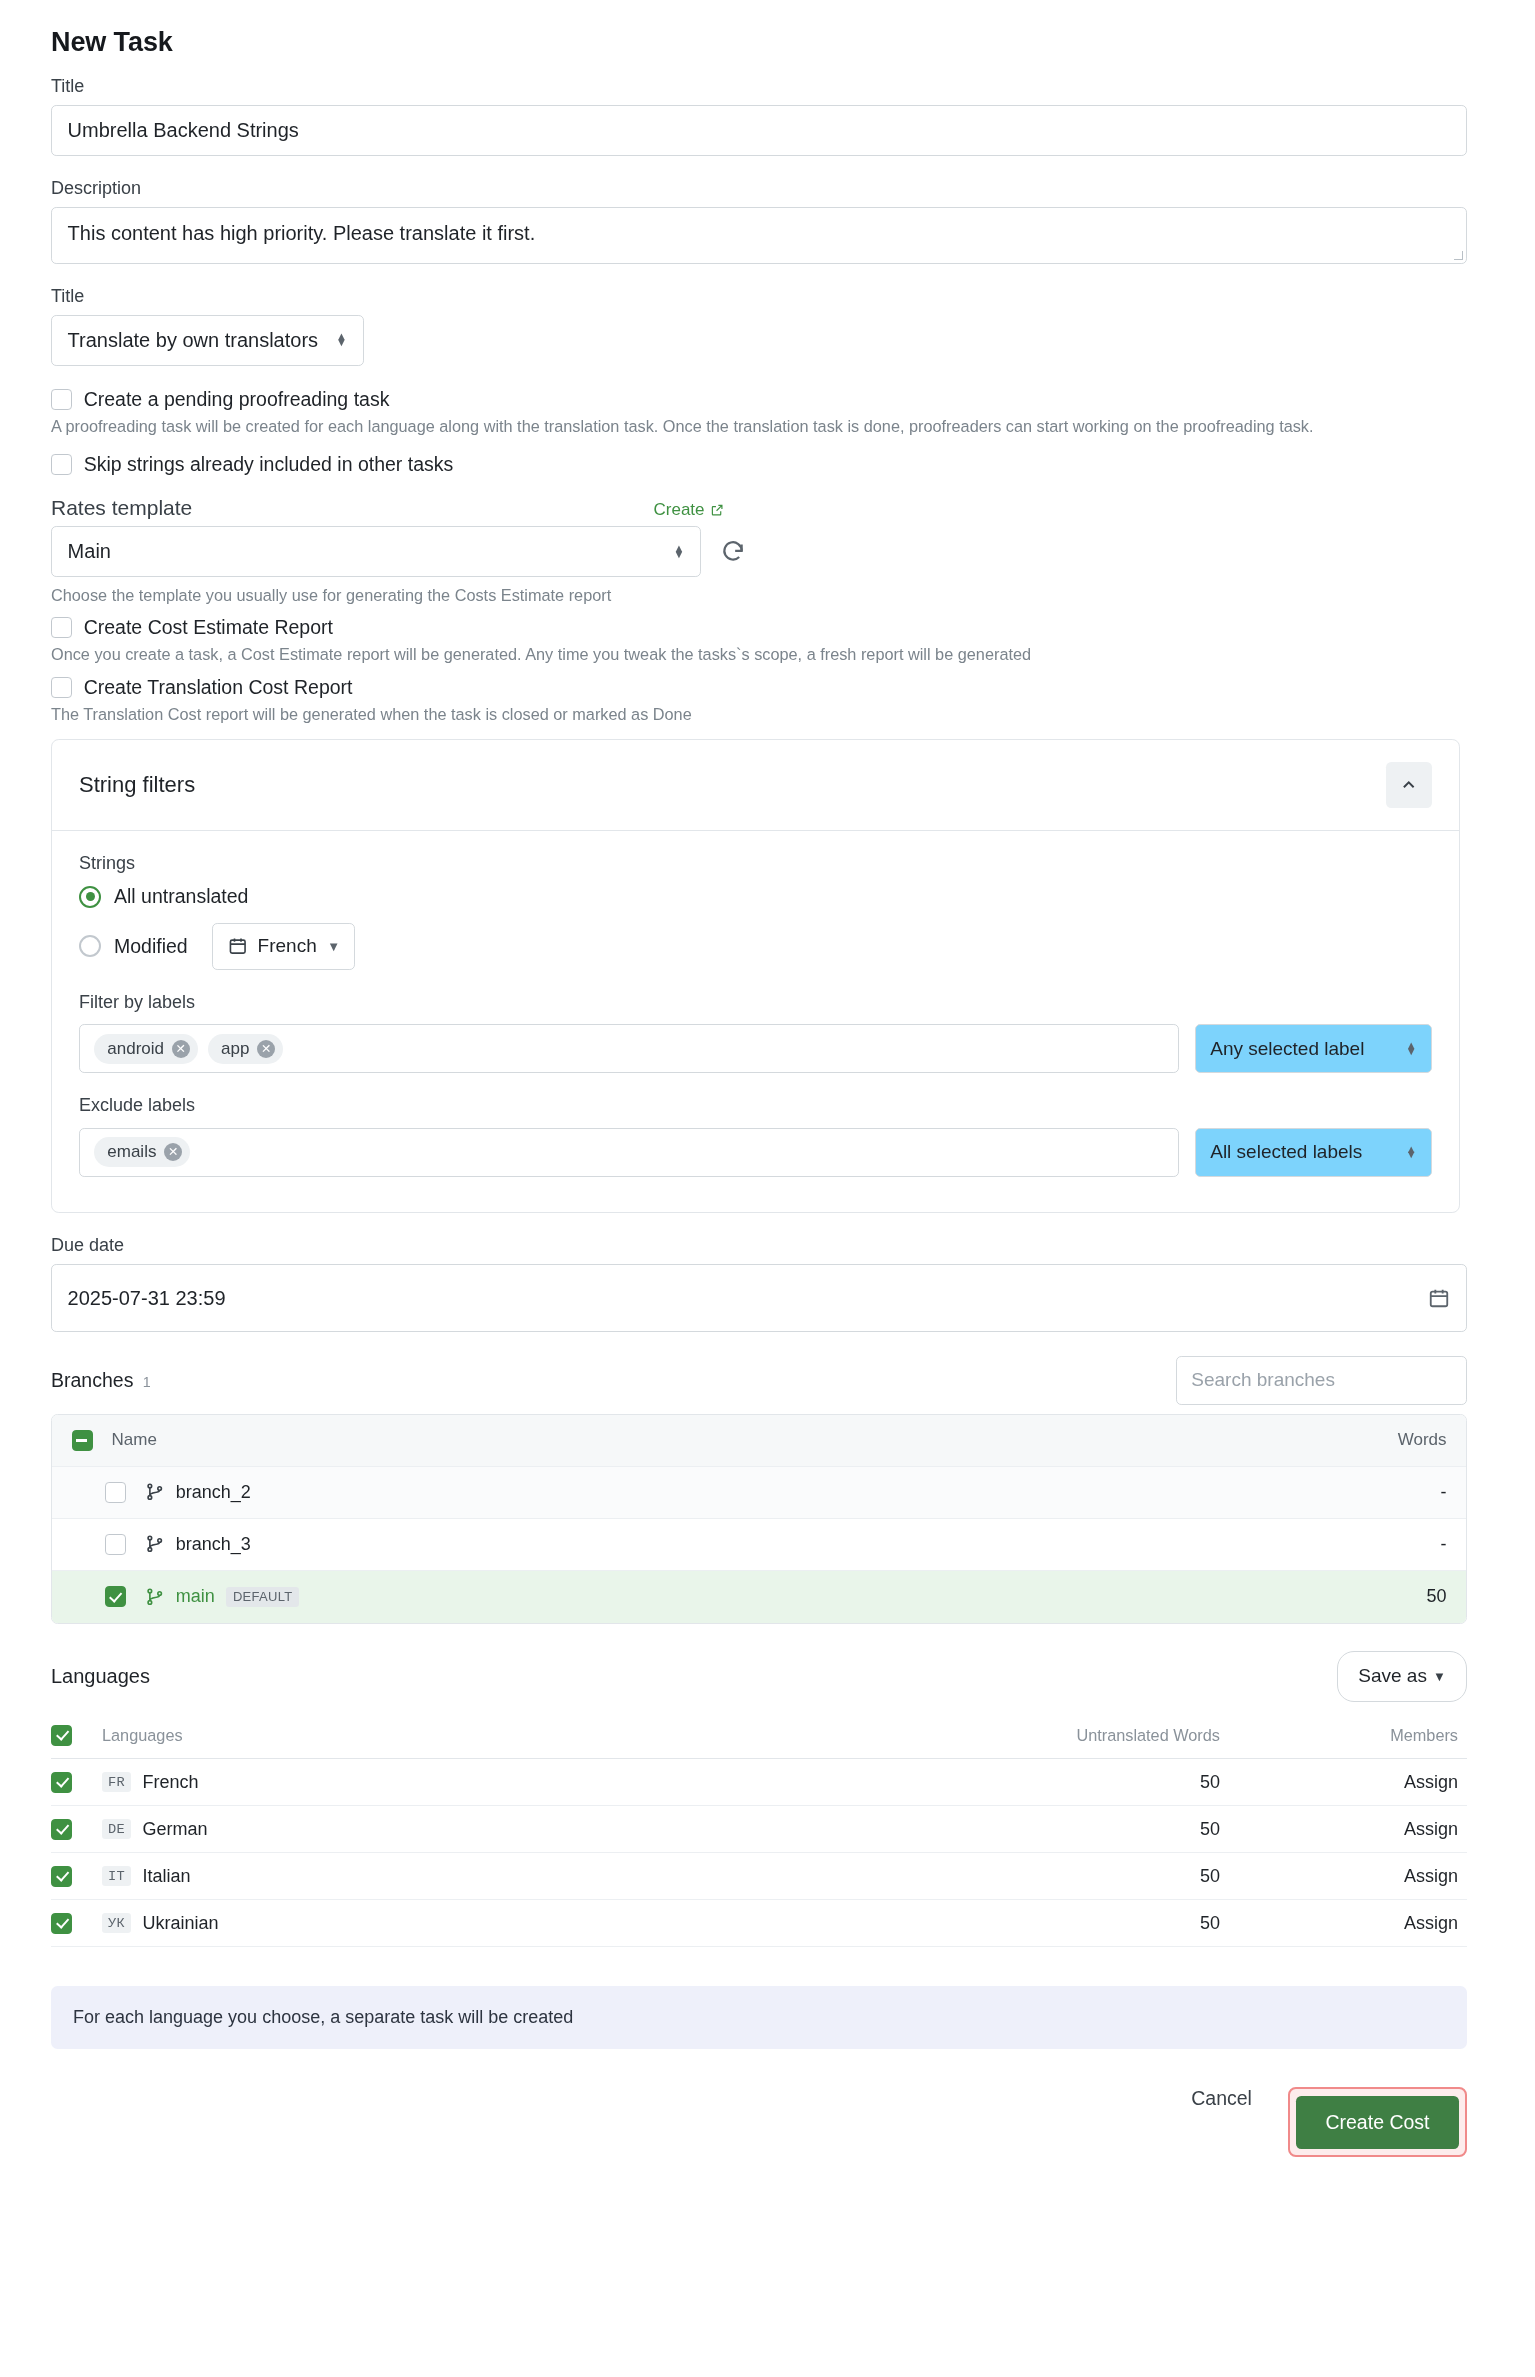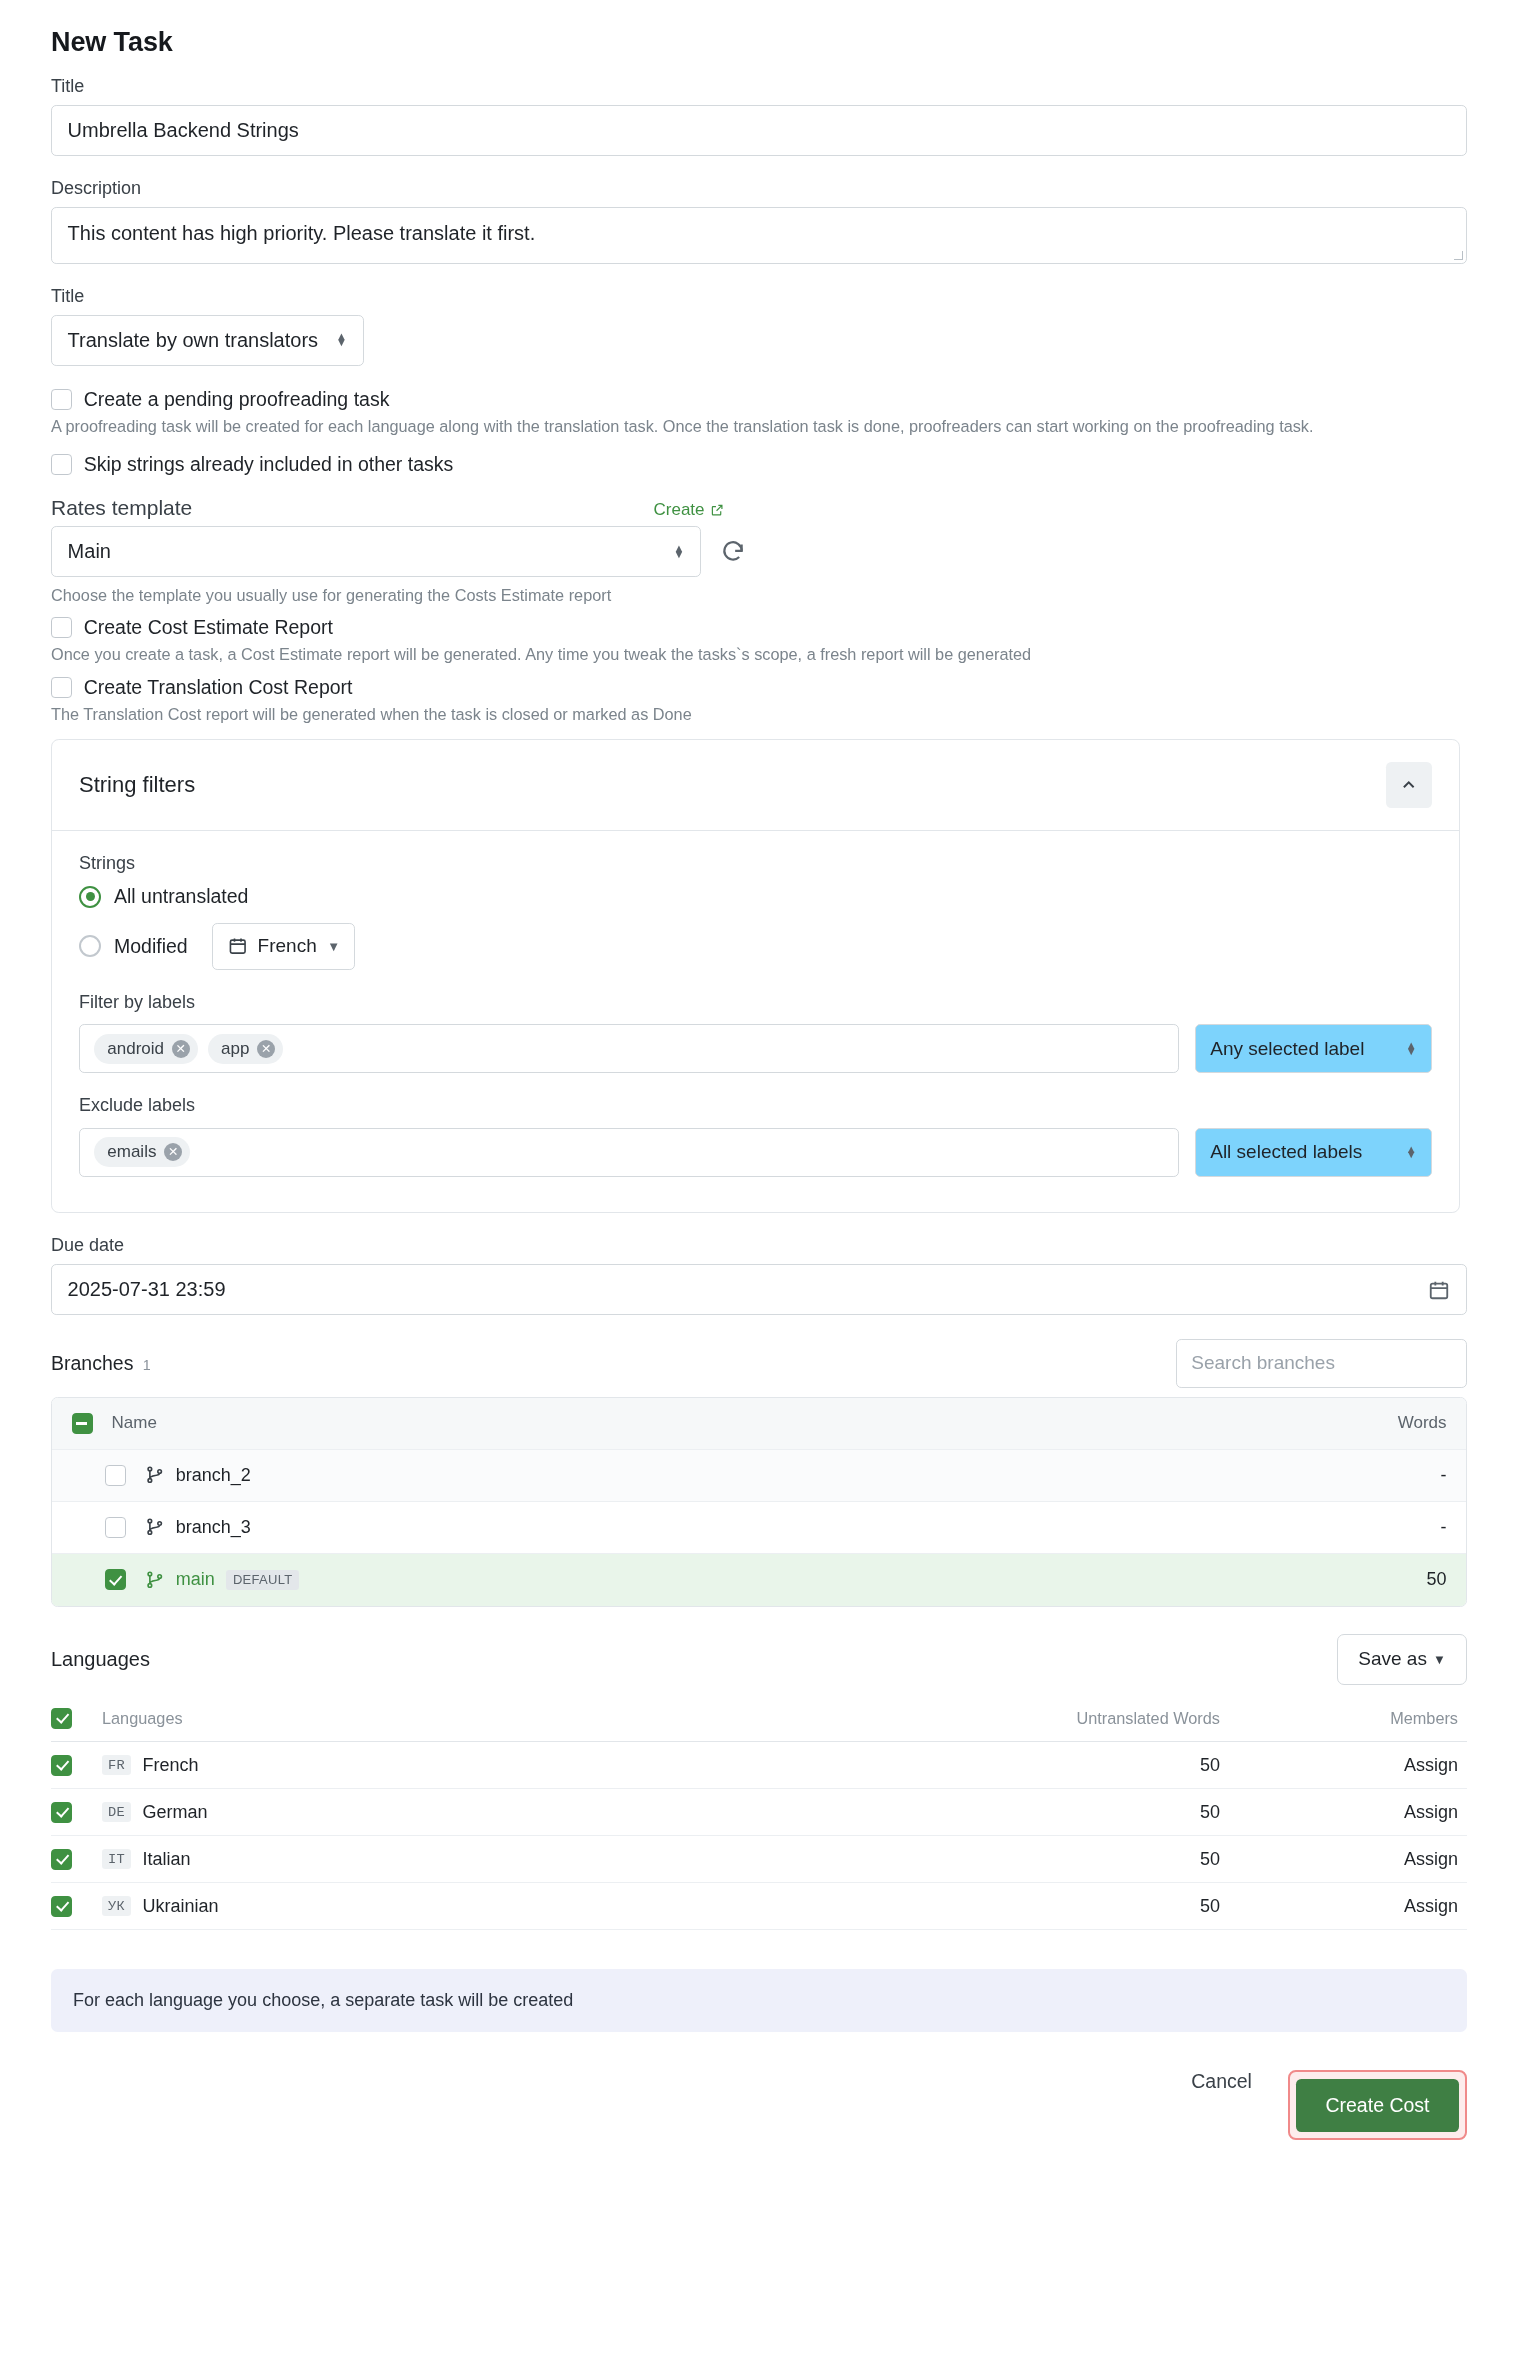--- a/index.html
+++ b/index.html
@@ -261,21 +261,21 @@
     background: #7dd3fc;
     font-size: 19px;
     color: #1f2328;
     padding: 0 14.3px;
     display: flex;
     align-items: center;
     justify-content: space-between;
   }
   .due-input {
     width: 1416px;
-    height: 51px;
+    height: 68px;
     border: 1.3px solid #d4d9dd;
     border-radius: 5.2px;
     background: #fff;
     font-size: 20px;
     padding: 0 15.6px;
     display: flex;
     align-items: center;
     justify-content: space-between;
   }
   .branches-head {
@@ -321,21 +321,21 @@
     letter-spacing: 0.3px;
   }
   .green-text { color: #3f9142; }
   .lang-head {
     display: flex; align-items: center; justify-content: space-between;
     margin: 27px 0 10.4px 0; width: 1416px;
   }
   .lang-title { font-size: 20px; color: #1f2328; }
   .save-as {
     width: 130px; height: 51px;
-    border: 1.3px solid #d4d9dd; border-radius: 7px;
+    border: 1.3px solid #d4d9dd; border-radius: 17px;
     background: #fff; font-size: 19px; color: #1f2328;
     display: flex; align-items: center; justify-content: center; gap: 6px;
   }
   .lang-table { width: 1416px; }
   .lrow {
     display: flex; align-items: center; height: 47px;
     font-size: 18px; color: #1f2328;
     border-bottom: 1.3px solid #eceff2;
   }
   .lrow.head { color: #8a929a; font-size: 16.3px; border-bottom: 1.3px solid #e2e6ea; }

